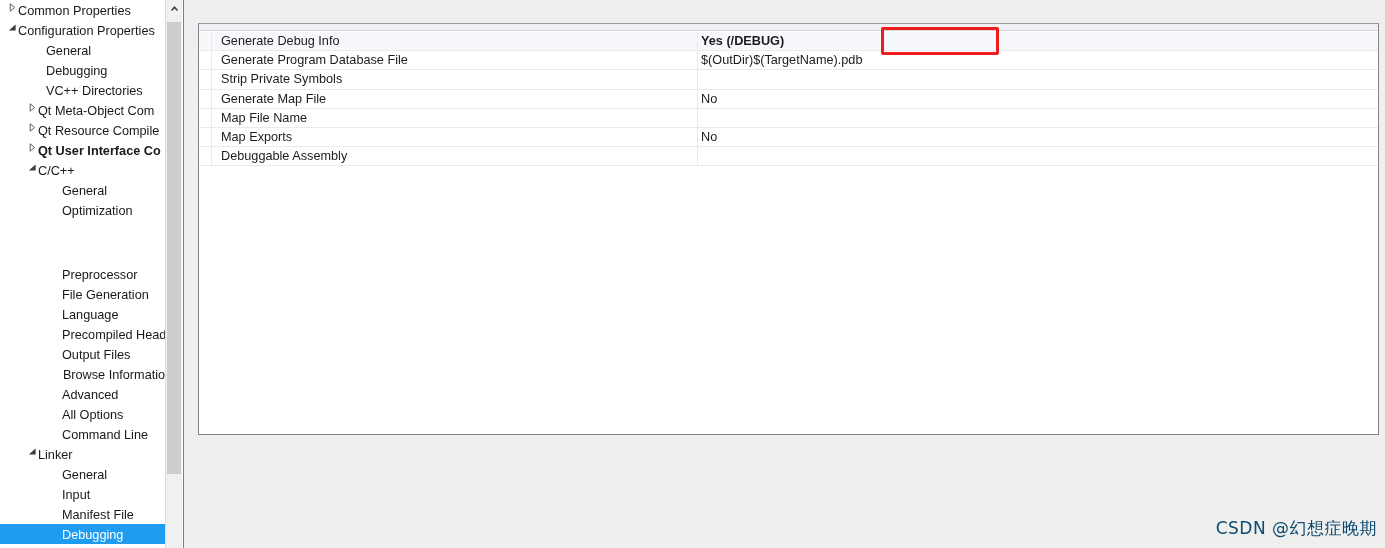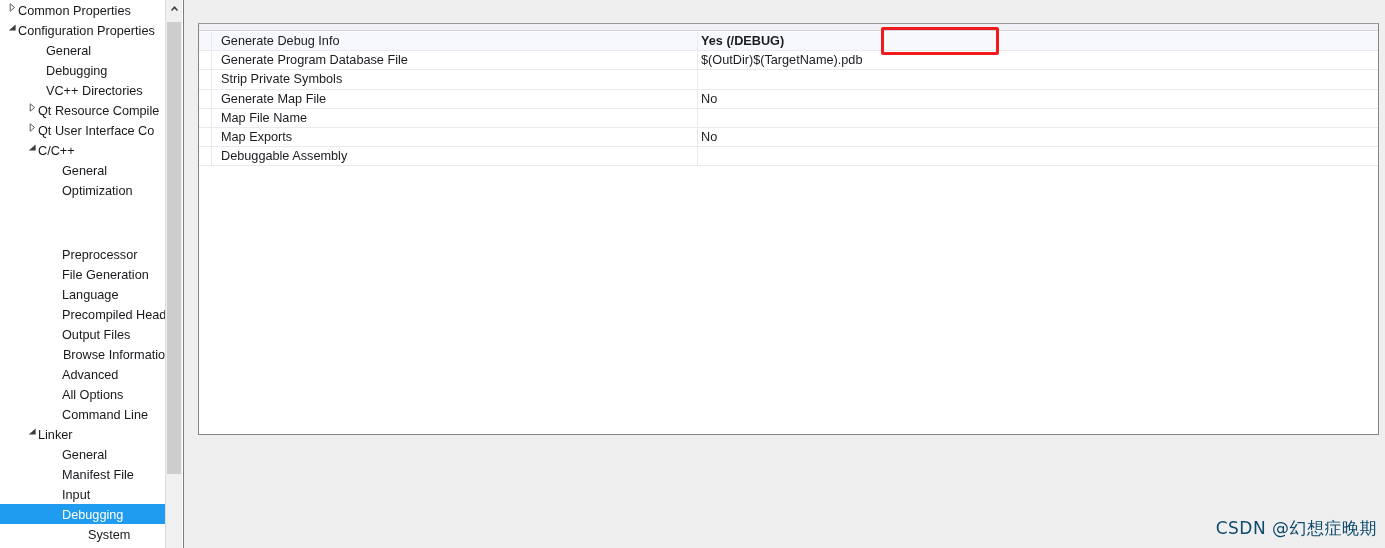--- a/index.html
+++ b/index.html
@@ -223,44 +223,47 @@
               <path d="M1.2 0.8 L5.6 4.5 L1.2 8.2 Z" fill="none" stroke="#5a5a5a" stroke-width="1"></path>
             </svg></span><span class="lbl">Common Properties</span></div>
         <div class="tree-item" style="padding-left: 6px;"><span class="tw"><svg width="9" height="9" viewBox="0 0 9 9">
               <path d="M0.8 7.6 L7.6 7.6 L7.6 1.4 Z" fill="#3c3c3c"></path>
             </svg></span><span class="lbl">Configuration Properties</span></div>
         <div class="tree-item" style="padding-left: 46px;"><span class="lbl">General</span></div>
         <div class="tree-item" style="padding-left: 46px;"><span class="lbl">Debugging</span></div>
         <div class="tree-item" style="padding-left: 46px;"><span class="lbl">VC++ Directories</span></div>
         <div class="tree-item" style="padding-left: 26px;"><span class="tw"><svg width="7" height="9" viewBox="0 0 7 9">
               <path d="M1.2 0.8 L5.6 4.5 L1.2 8.2 Z" fill="none" stroke="#5a5a5a" stroke-width="1"></path>
+            </svg></span><span class="lbl">Qt Meta-Object Com</span></div>
+        <div class="tree-item" style="padding-left: 26px;"><span class="tw"><svg width="7" height="9" viewBox="0 0 7 9">
+              <path d="M1.2 0.8 L5.6 4.5 L1.2 8.2 Z" fill="none" stroke="#5a5a5a" stroke-width="1"></path>
             </svg></span><span class="lbl">Qt Resource Compile</span></div>
-        <div class="tree-item" style="padding-left: 26px;"><span class="tw"><svg width="7" height="9" viewBox="0 0 7 9">
+        <div class="tree-item" style="padding-left: 26px; font-weight: bold;"><span class="tw"><svg width="7" height="9" viewBox="0 0 7 9">
               <path d="M1.2 0.8 L5.6 4.5 L1.2 8.2 Z" fill="none" stroke="#5a5a5a" stroke-width="1"></path>
             </svg></span><span class="lbl">Qt User Interface Co</span></div>
         <div class="tree-item" style="padding-left: 26px;"><span class="tw"><svg width="9" height="9" viewBox="0 0 9 9">
               <path d="M0.8 7.6 L7.6 7.6 L7.6 1.4 Z" fill="#3c3c3c"></path>
             </svg></span><span class="lbl">C/C++</span></div>
         <div class="tree-item" style="padding-left: 62px;"><span class="lbl">General</span></div>
         <div class="tree-item" style="padding-left: 62px;"><span class="lbl">Optimization</span></div>
         <div class="tree-item" style="padding-left: 62px; margin-top: 44px;"><span class="lbl">Preprocessor</span></div>
         <div class="tree-item" style="padding-left: 62px;"><span class="lbl">File Generation</span></div>
         <div class="tree-item" style="padding-left: 62px;"><span class="lbl">Language</span></div>
         <div class="tree-item" style="padding-left: 62px;"><span class="lbl">Precompiled Head</span></div>
         <div class="tree-item" style="padding-left: 62px;"><span class="lbl">Output Files</span></div>
         <div class="tree-item" style="padding-left: 62px; text-align: center;"><span class="lbl">Browse Informatio</span></div>
         <div class="tree-item" style="padding-left: 62px;"><span class="lbl">Advanced</span></div>
         <div class="tree-item" style="padding-left: 62px;"><span class="lbl">All Options</span></div>
         <div class="tree-item" style="padding-left: 62px;"><span class="lbl">Command Line</span></div>
         <div class="tree-item" style="padding-left: 26px;"><span class="tw"><svg width="9" height="9" viewBox="0 0 9 9">
               <path d="M0.8 7.6 L7.6 7.6 L7.6 1.4 Z" fill="#3c3c3c"></path>
             </svg></span><span class="lbl">Linker</span></div>
         <div class="tree-item" style="padding-left: 62px;"><span class="lbl">General</span></div>
+        <div class="tree-item" style="padding-left: 62px;"><span class="lbl">Input</span></div>
         <div class="tree-item" style="padding-left: 62px;"><span class="lbl">Manifest File</span></div>
-        <div class="tree-item" style="padding-left: 62px;"><span class="lbl">Input</span></div>
         <div class="tree-item sel" style="padding-left: 62px;"><span class="lbl">Debugging</span></div>
         <div class="tree-item" style="padding-left: 88px;"><span class="lbl">System</span></div>
         <div class="tree-item" style="padding-left: 62px;"><span class="lbl">Optimization</span></div>
       </div>
 
     <div id="tree-scrollbar">
       <div id="tree-scroll-up">
         <svg width="9" height="7" viewBox="0 0 9 7" aria-hidden="true">
           <path d="M4.5 1 L8 5 L7 6 L4.5 3.4 L2 6 L1 5 Z" fill="#404040"></path>
         </svg>

